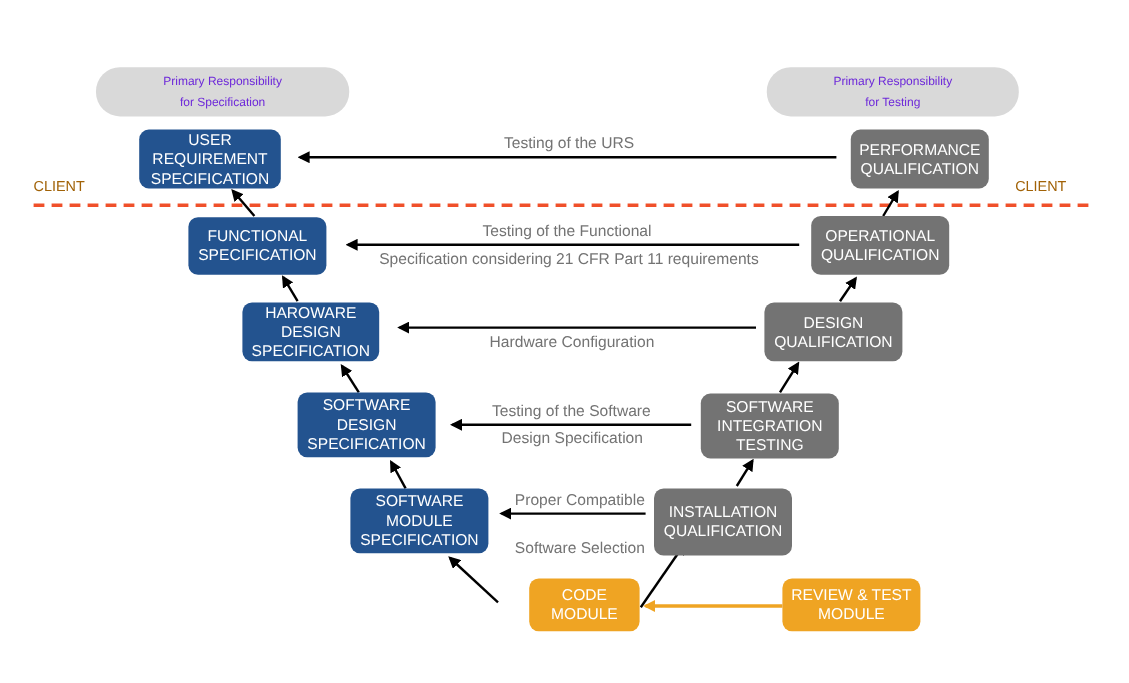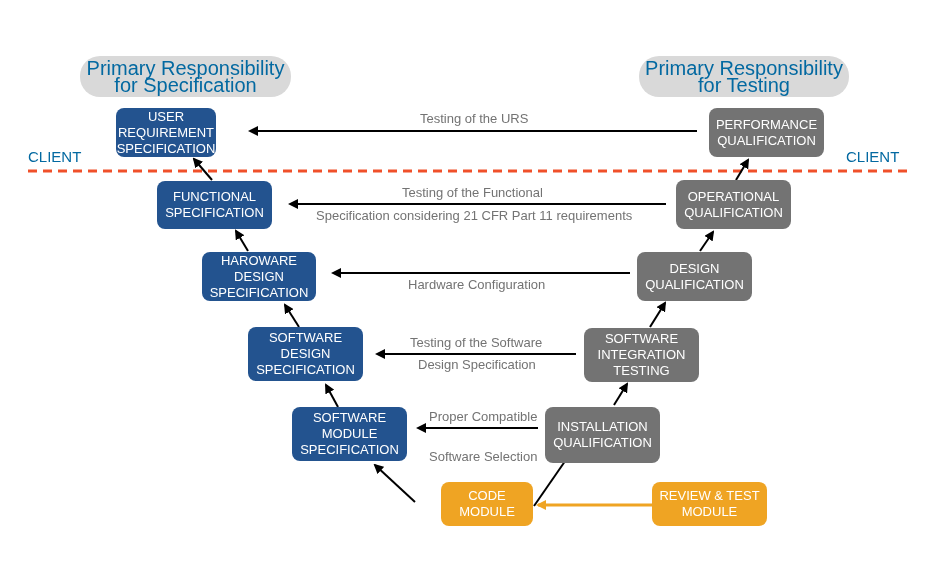--- a/index.html
+++ b/index.html
@@ -6,23 +6,23 @@
   body { width:941px; height:569px; position:relative; overflow:hidden;
          font-family:"Liberation Sans", sans-serif; }
   .stage { position:absolute; left:0; top:0; width:941px; height:569px; }
   svg.wires { position:absolute; left:0; top:0; width:941px; height:569px; }
   .box { position:absolute; display:flex; align-items:center; justify-content:center;
          text-align:center; color:#ffffff; font-size:13px; line-height:16px;
          border-radius:8px; box-sizing:border-box; white-space:pre-line; }
   .dark  { background:#23538f; }
   .light { background:#737373; }
   .orange{ background:#efa423; }
-  .gray  { background:#d9d9d9; color:#0369a1; font-size:20px; line-height:17px; border-radius:20px; }
+  .gray  { background:#d9d9d9; color:#6d28d9; font-size:10px; line-height:17px; border-radius:20px; }
   .lbl { position:absolute; font-size:13px; color:#737373; white-space:nowrap; }
-  .client { position:absolute; font-size:15px; color:#0369a1; }
+  .client { position:absolute; font-size:12px; color:#a16207; }
 </style>
 </head>
 <body>
 
 <div class="stage">
 
   <svg class="wires" viewBox="0 0 941 569">
     <defs>
       <marker id="ah" markerWidth="10" markerHeight="10" refX="8" refY="5" orient="auto" markerUnits="userSpaceOnUse">
         <path d="M0,0 L10,5 L0,10 Z" fill="#000"></path>
@@ -56,21 +56,21 @@
   </svg>
 
   <div class="box gray" style="left:80px;top:56px;width:211px;height:41px;">Primary Responsibility
 for Specification</div>
   <div class="box gray" style="left:639px;top:56px;width:210px;height:41px;">Primary Responsibility
 for Testing</div>
 
   <div class="client" style="left:28px;top:148px;">CLIENT</div>
   <div class="client" style="left:846px;top:148px;">CLIENT</div>
 
-  <div class="box dark" style="left:116px;top:108px;width:100px;height:49px;">USER
+  <div class="box dark" style="left:116px;top:108px;width:118px;height:49px;">USER
 REQUIREMENT
 SPECIFICATION</div>
   <div class="box dark" style="left:157px;top:181px;width:115px;height:48px;">FUNCTIONAL
 SPECIFICATION</div>
   <div class="box dark" style="left:202px;top:252px;width:114px;height:49px;">HAROWARE
 DESIGN
 SPECIFICATION</div>
   <div class="box dark" style="left:248px;top:327px;width:115px;height:54px;">SOFTWARE
 DESIGN
 SPECIFICATION</div>

